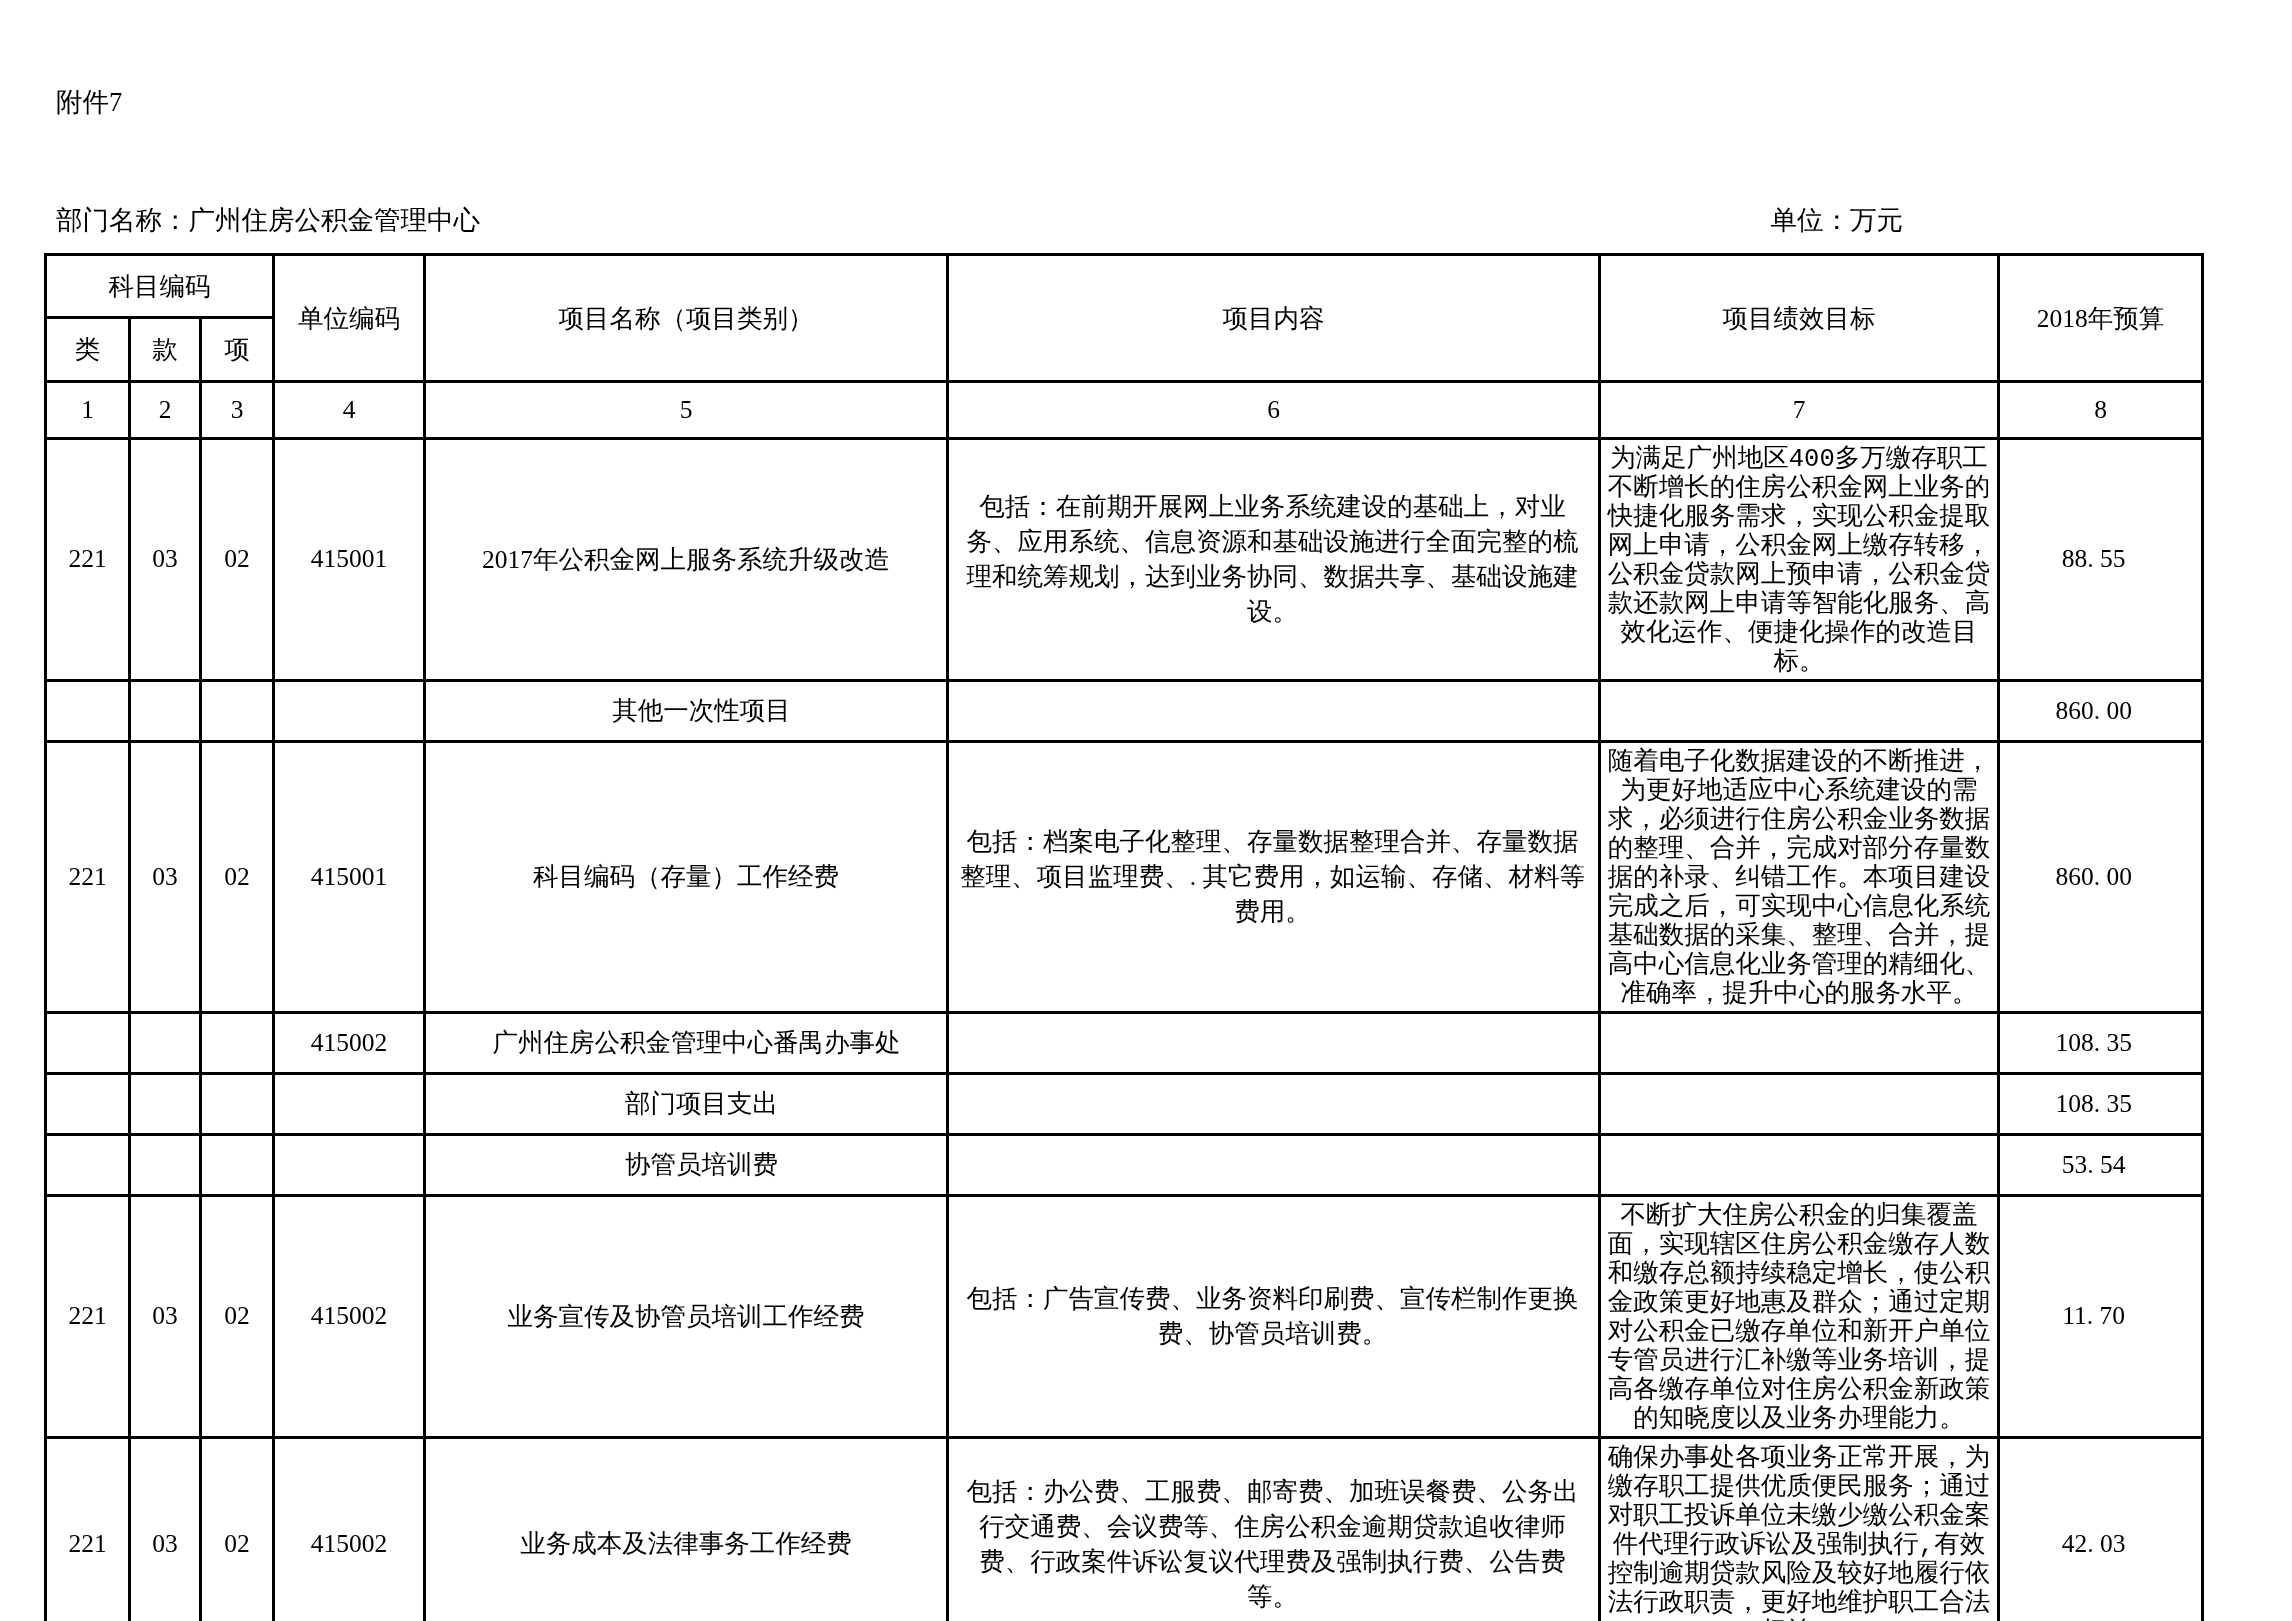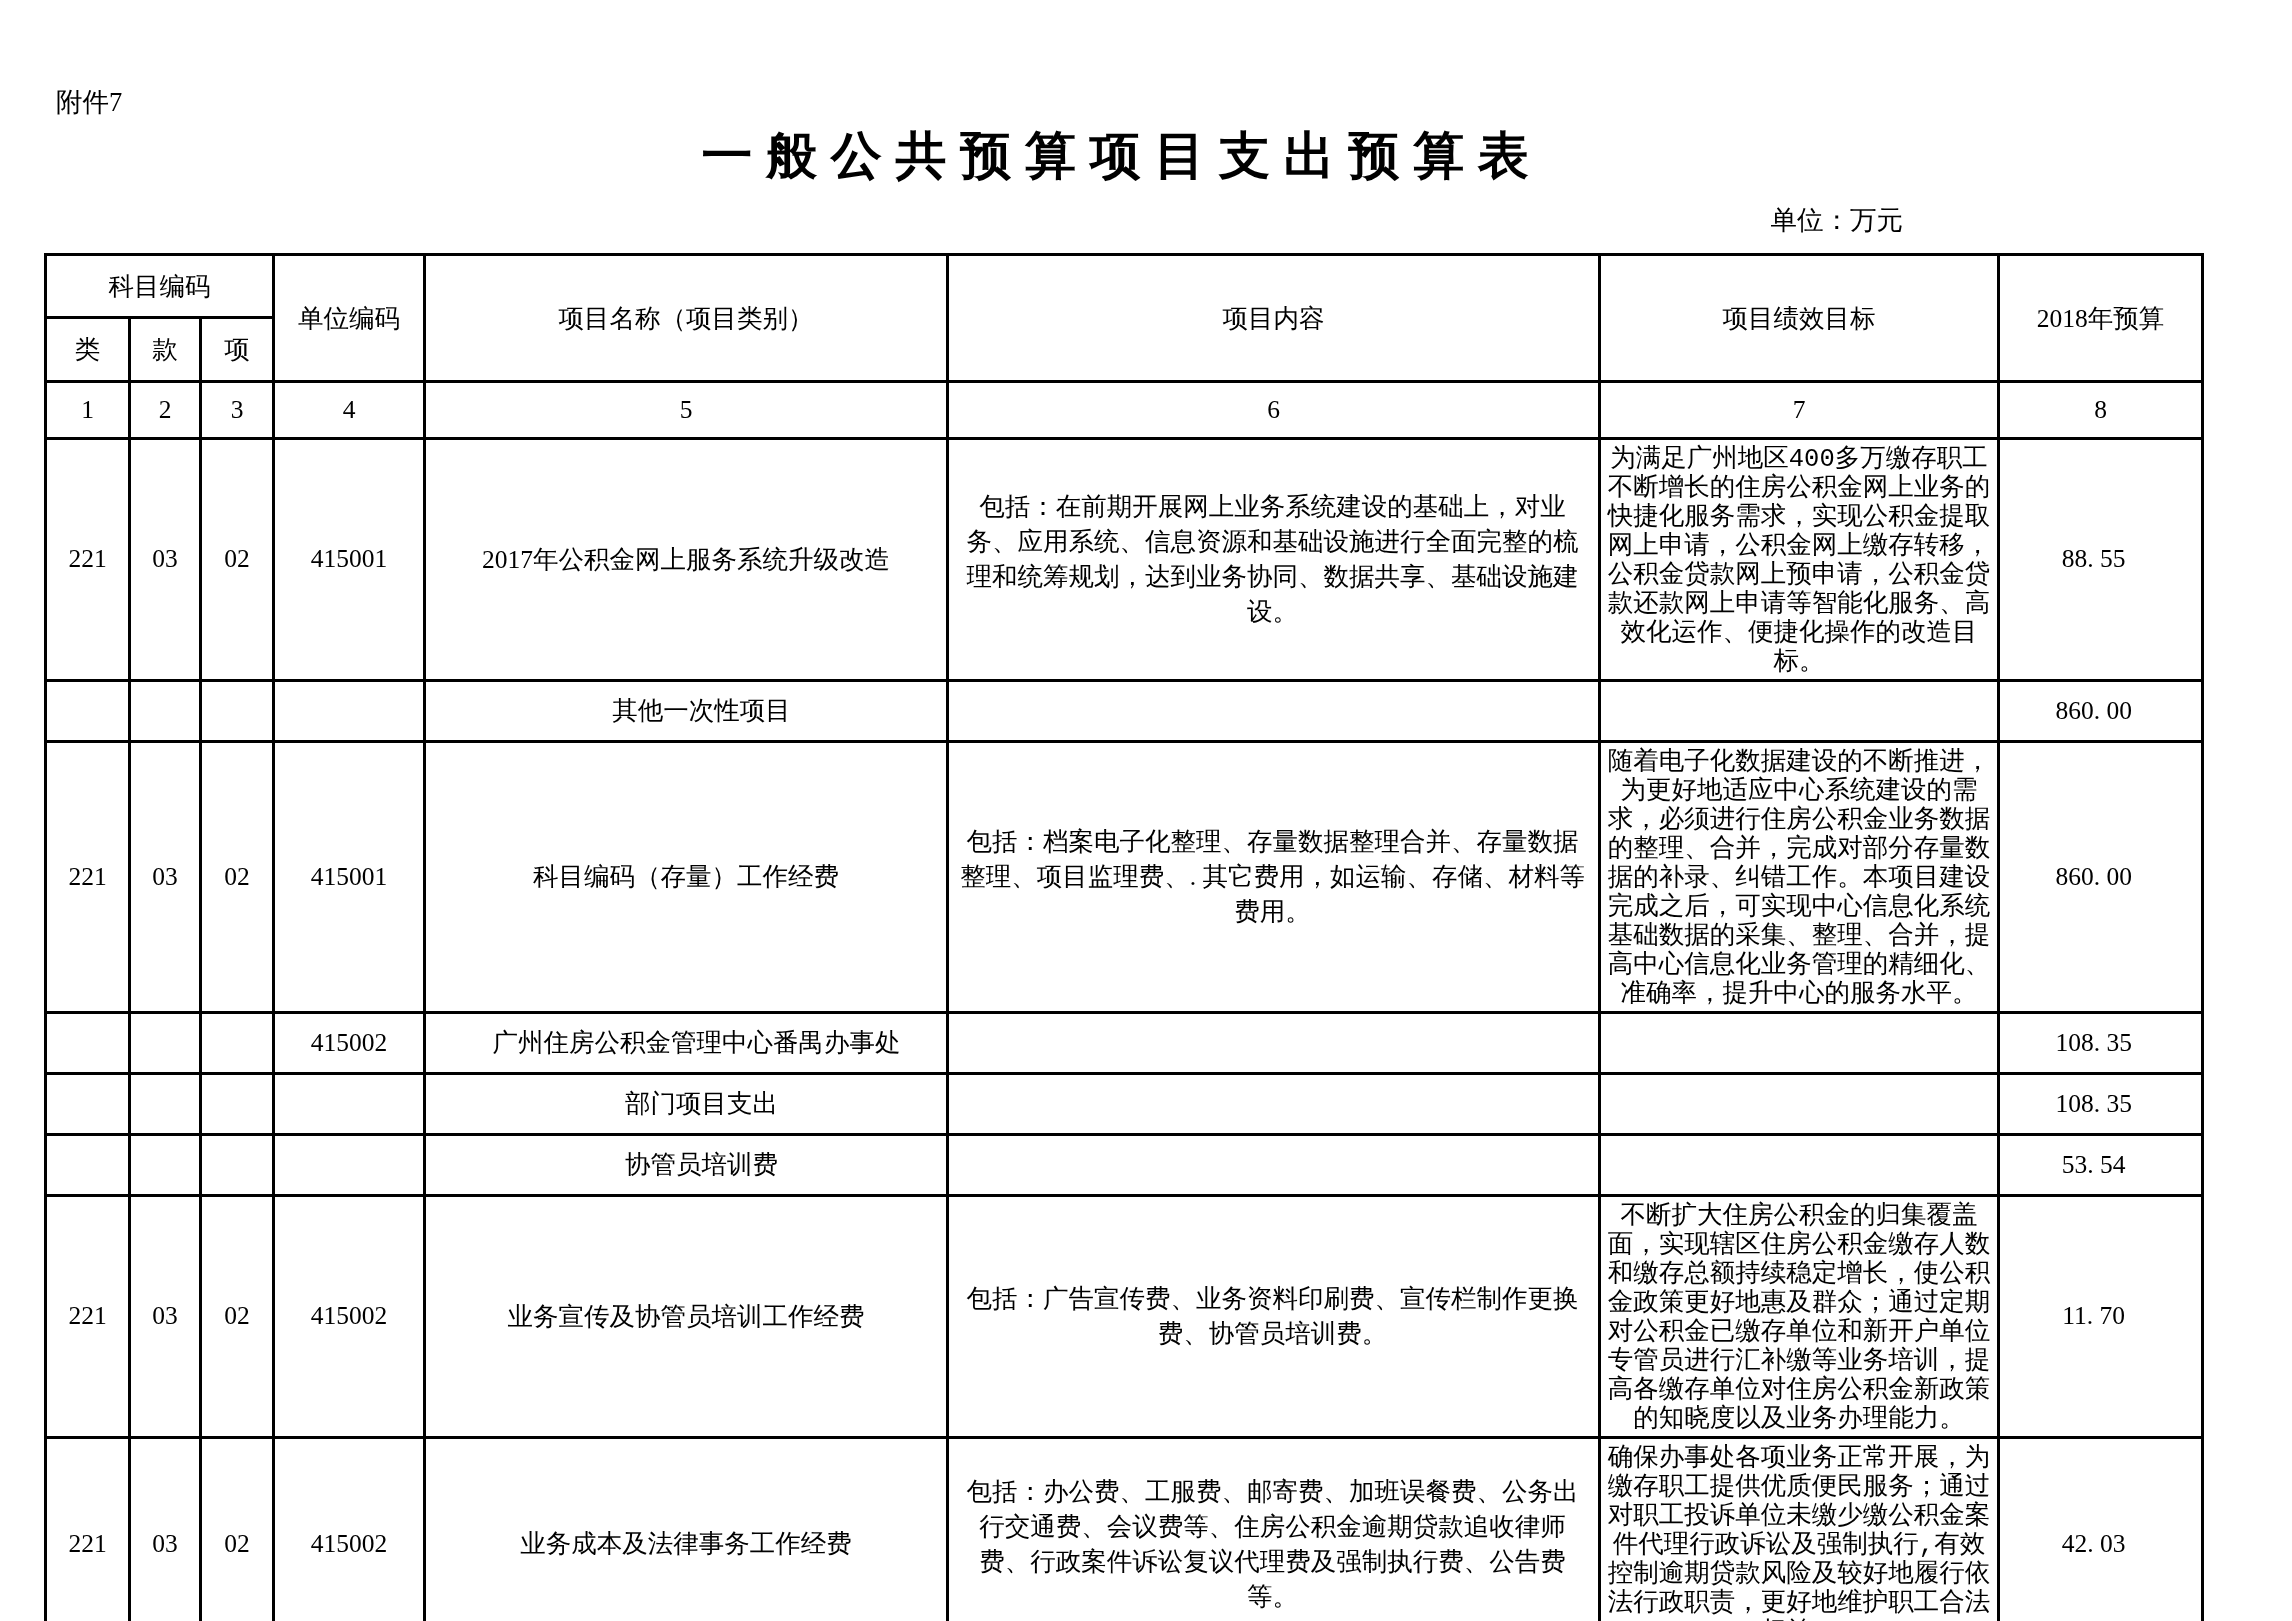--- a/index.html
+++ b/index.html
@@ -79,22 +79,22 @@
     text-align:right; padding-right:13.7px; font-size:25.5px;
   }
 </style>
 </head>
 <body>
 
 <div class="page">
 
   <div class="attachment">附件7</div>
 
-  <div class="title">一般公共预算项目支出预算表</div>
-
+
+  <div class="dept">部门名称：广州住房公积金管理中心</div>
   <div class="unit">单位：万元</div>
 
   <table class="budget">
     <colgroup>
       <col style="width:84px">
         <col style="width:71px">
         <col style="width:73px">
       <col style="width:151px">
         <col style="width:523px">
         <col style="width:652px">

